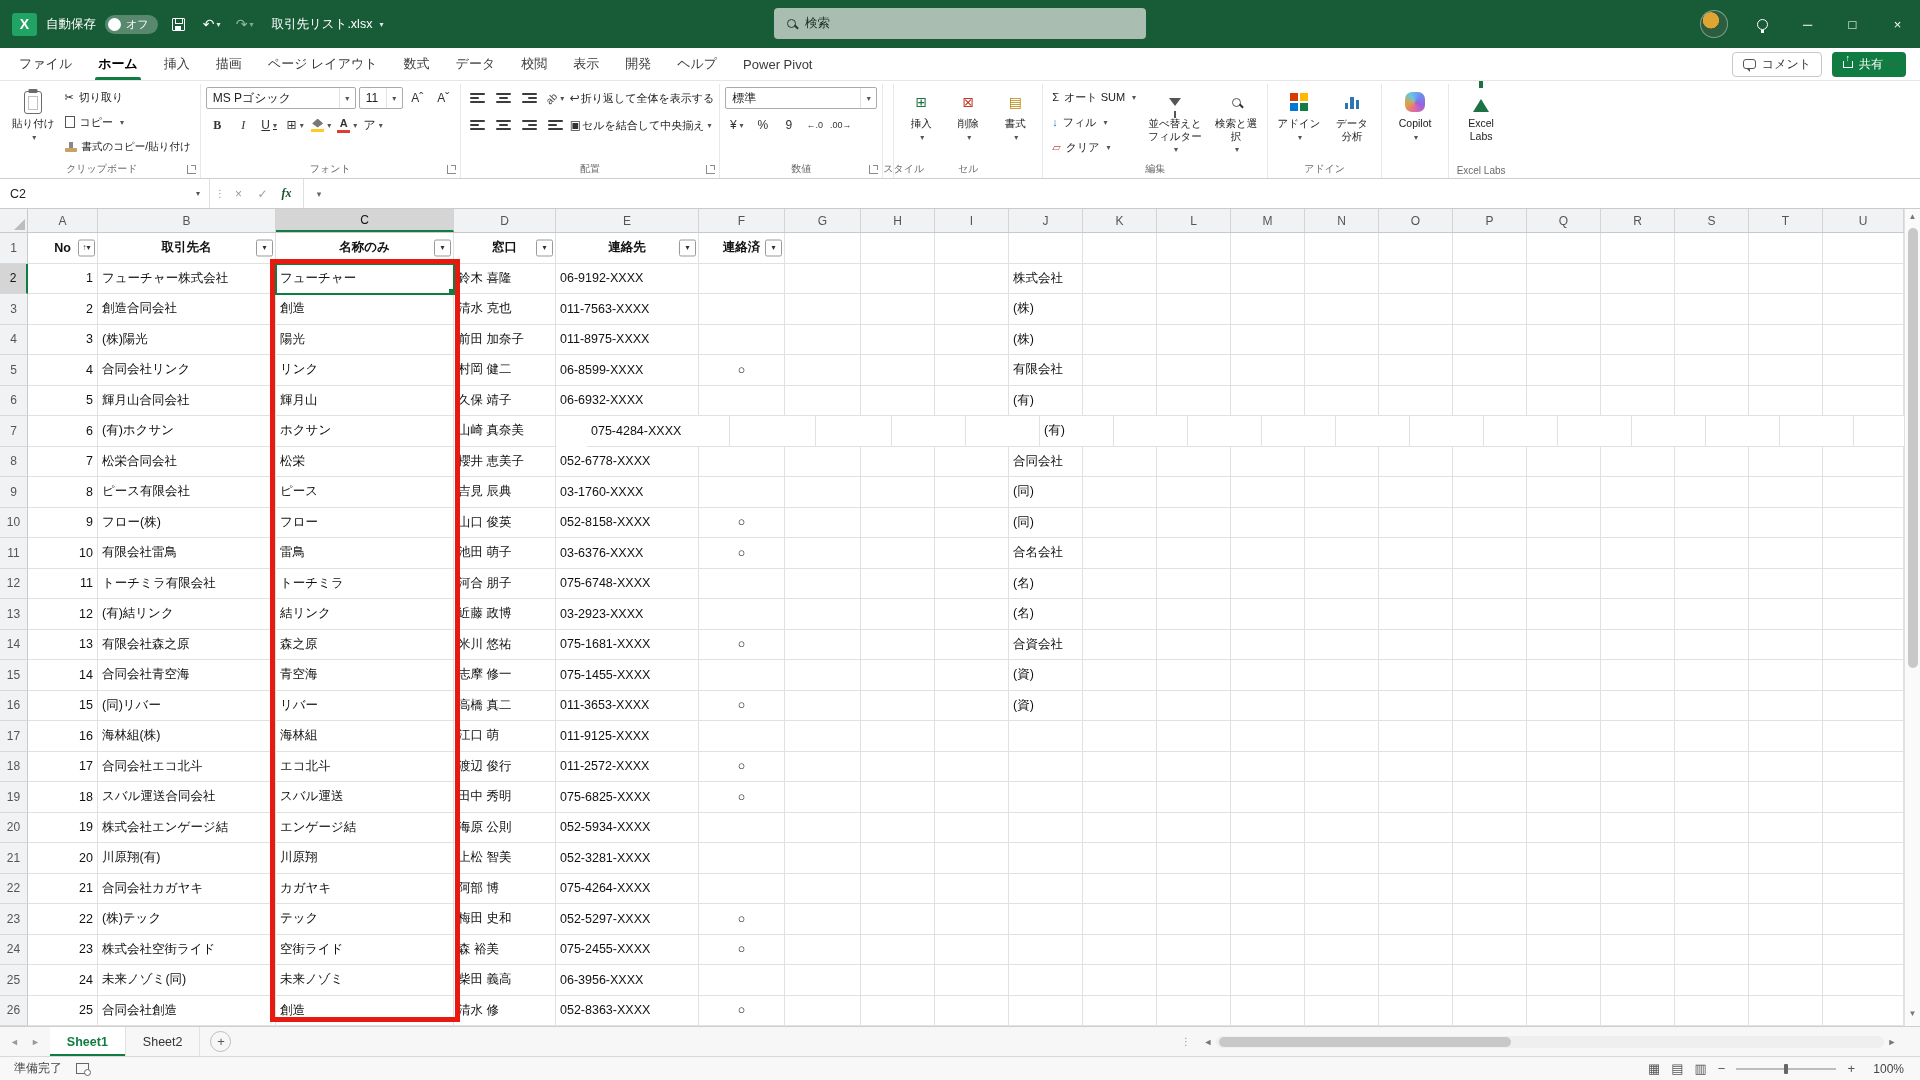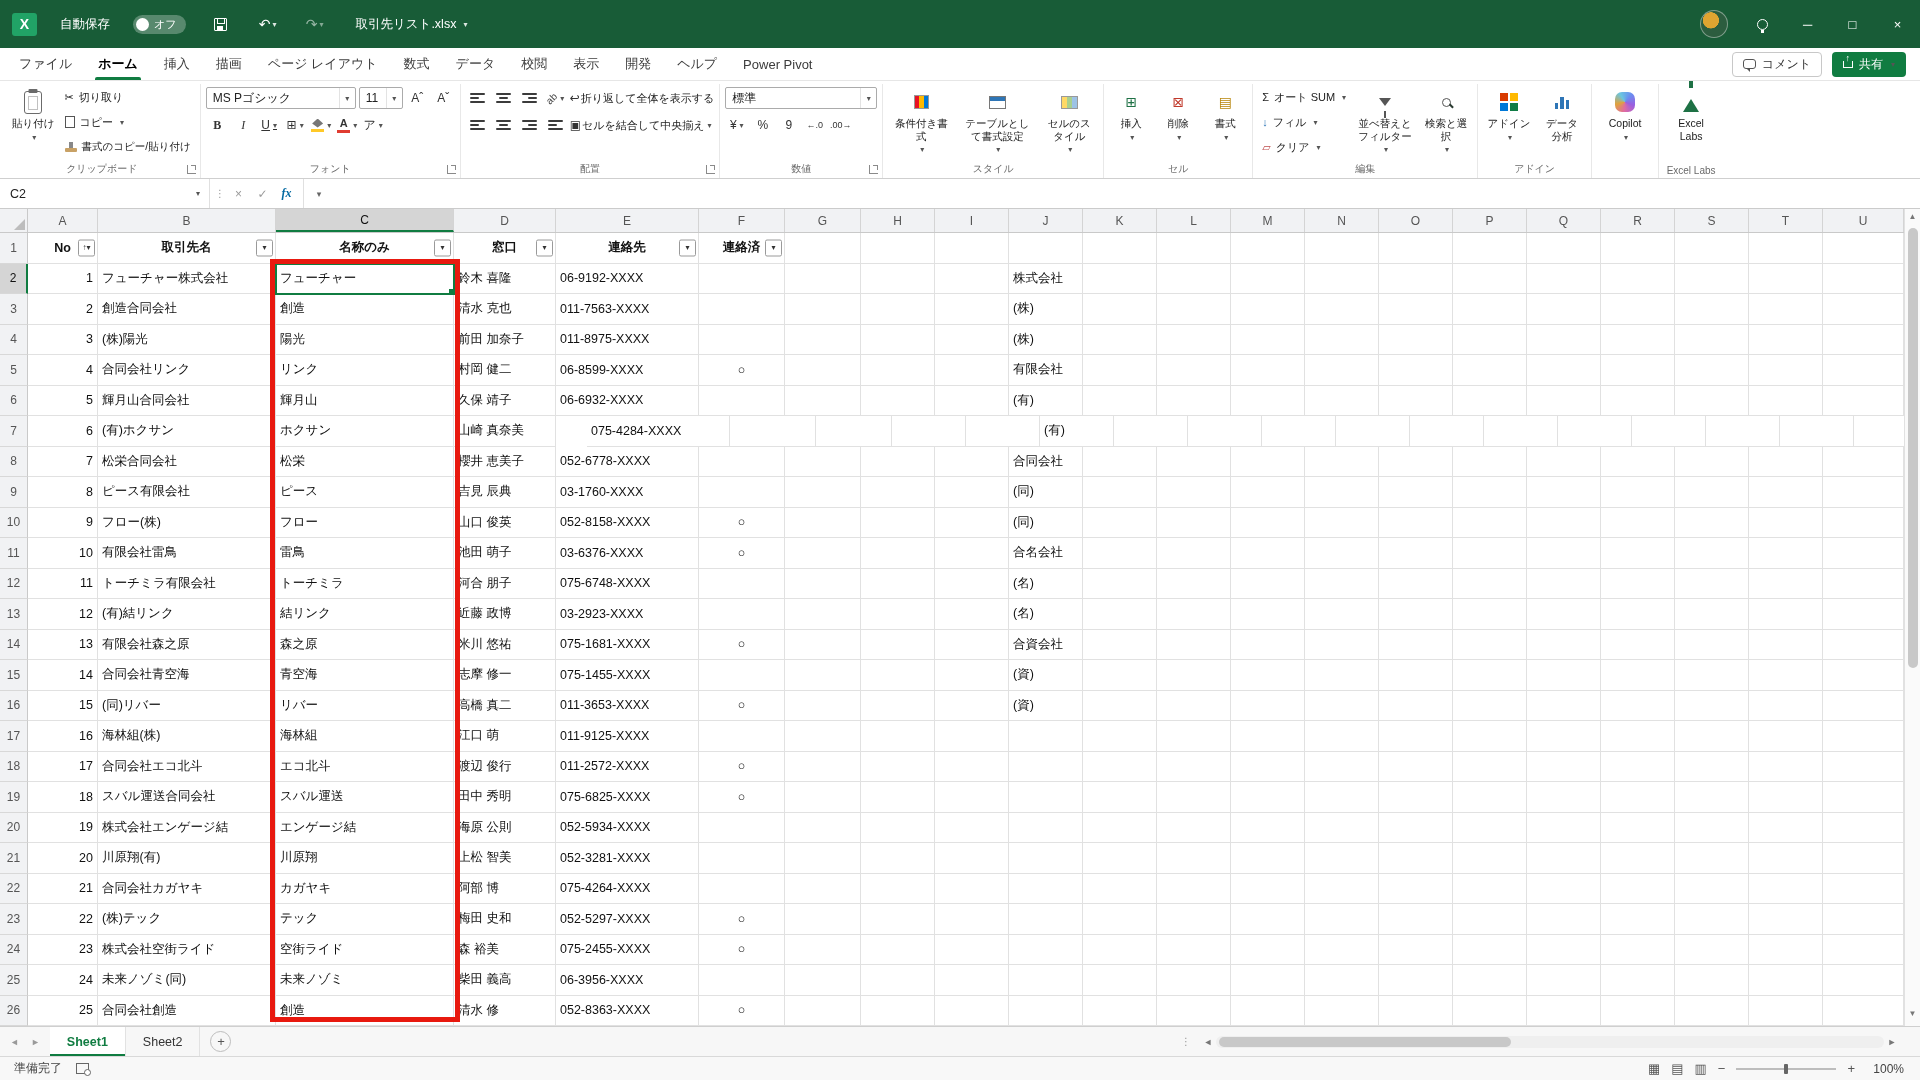--- a/index.html
+++ b/index.html
@@ -2,21 +2,21 @@
 <html style="--title: #185C37; --green: #107C41; --red: #E8190F;"><head>
 <meta charset="utf-8">
 <style>
   *{box-sizing:border-box;margin:0;padding:0}
   html,body{width:1920px;height:1080px;overflow:hidden}
   body{font-family:"Liberation Sans","DejaVu Sans",sans-serif;background:#fff;color:#222;font-size:13px}
   :root{--title:#185C37;--green:#107C41;--red:#E8190F;--grid:#E1E1E1;--hdr:#F1F2F4;--line:#D9D9D9}
 
   
   .titlebar{height:48px;background:var(--title);color:#fff;display:flex;align-items:center;position:relative}
-  .tb-left{display:flex;align-items:center;gap:23px;padding-left:12px;font-size:12.5px}
+  .tb-left{display:flex;align-items:center;gap:9px;padding-left:12px;font-size:12.5px}
   .xlic{width:25px;height:23px;border-radius:3px;background:#21A366;display:flex;align-items:center;justify-content:center;font-weight:700;font-size:14px;color:#fff}
   .xlic::after{content:"X"}
   .as-pill{height:19px;border-radius:10px;background:rgba(255,255,255,.28);display:flex;align-items:center;gap:5px;padding:2px 9px 2px 3px;font-size:11px}
   .as-knob{width:13px;height:13px;border-radius:50%;background:#fff}
   .tbtn{min-width:24px;height:26px;border-radius:3px;display:flex;align-items:center;justify-content:center;gap:2px;font-size:14px}
   .ic-save{width:13px;height:13px;border:1.4px solid #fff;border-radius:1px;position:relative}
   .ic-save::before{content:"";position:absolute;top:0;left:2px;width:6px;height:4px;border:1px solid #fff;border-top:none}
   .ic-save::after{content:"";position:absolute;bottom:0;left:2px;width:6px;height:4px;background:#fff}
   .mini-dd{font-size:8px;opacity:.85}
   .fname{display:flex;align-items:center;gap:7px;font-size:12.5px;padding:0 6px}
@@ -95,21 +95,21 @@
   .ic-flask{width:0;height:0;border-left:8px solid transparent;border-right:8px solid transparent;border-bottom:13px solid #1E7145;position:relative;margin-top:6px}
   .ic-flask::before{content:"";position:absolute;left:-2px;top:-18px;width:4px;height:7px;background:#1E7145}
   .wraplbl{font-size:11px;color:#222;white-space:nowrap}
 
   
   .fbar{height:30px;display:flex;align-items:stretch;background:#fff;border-bottom:1px solid #CBCBCB}
   .namebox{width:210px;display:flex;align-items:center;padding-left:10px;font-size:12.5px;border-right:1px solid #E0E0E0}
   .nb-dd{margin-left:auto;padding:0 9px;font-size:8px;color:#555}
   .fbtns{display:flex;align-items:center;gap:1px;padding:0 5px;border-right:1px solid #E0E0E0}
   .fb{width:23px;height:23px;display:flex;align-items:center;justify-content:center;font-size:12px;color:#9a9a9a}
-  .fb.fx{color:#0369a1;font-weight:700;font-style:italic;font-family:"Liberation Serif",serif}
+  .fb.fx{color:#14532d;font-weight:700;font-style:italic;font-family:"Liberation Serif",serif}
   .dots{color:#9a9a9a;font-size:10px;letter-spacing:1px}
   .ftext{flex:1;display:flex;align-items:center;padding-left:8px;font-size:12.5px;color:#111;white-space:nowrap;overflow:hidden}
   .fexp{width:30px;display:flex;align-items:center;justify-content:center;font-size:9px;color:#666}
 
   
   .gridwrap{position:relative;height:817px;background:#fff;overflow:hidden}
   .sheetpane{width:1904px}
   .colheadrow{display:flex;height:24px;background:var(--hdr);border-bottom:1px solid #C9C9C9}
   .corner{width:28px;flex:0 0 auto;border-right:1px solid #C9C9C9;position:relative}
   .corner::after{content:"";position:absolute;right:2px;bottom:2px;border-left:11px solid transparent;border-bottom:11px solid #BDBDBD}
@@ -176,20 +176,24 @@
       </span>
     <span class="tbtn dim">
         <span>↷</span>
         <span class="mini-dd">▾</span>
       </span>
     <span class="fname">
       <span>取引先リスト.xlsx</span>
       <span class="mini-dd">▾</span>
     </span>
   </div>
+  <div class="search">
+    <span class="mag"></span>
+    <span>検索</span>
+  </div>
   <div class="tb-right">
     <span class="avatar"></span>
     <span class="winbtn">
         <span class="bulb"></span>
       </span>
     <span class="winbtn">
         <span>─</span>
       </span>
     <span class="winbtn">
         <span>□</span>
@@ -403,40 +407,20 @@
         <span class="sq" style="font-size:9px">
             <span>.00→</span>
           </span>
       </div>
     </div>
     <span class="glabel">数値</span>
     <span class="launcher"></span>
   </div>
 
   <div class="rgroup">
-    <div class="gbody">
-      <div class="bigbtn dd" style="width:66px">
-        <span class="bic">
-            <span class="ic-cf"></span>
-          </span>
-        <span>条件付き書式</span>
-      </div>
-      <div class="bigbtn dd" style="width:80px">
-        <span class="bic">
-            <span class="ic-tbl"></span>
-          </span>
-        <span>テーブルとして書式設定</span>
-      </div>
-      <div class="bigbtn dd" style="width:58px">
-        <span class="bic">
-            <span class="ic-cs"></span>
-          </span>
-        <span>セルのスタイル</span>
-      </div>
-    </div>
     <span class="glabel">スタイル</span>
   </div>
 
   <div class="rgroup">
     <div class="gbody">
       <div class="bigbtn dd" style="width:44px">
         <span class="bic grnic">
             <span>⊞</span>
           </span>
         <span>挿入</span>

